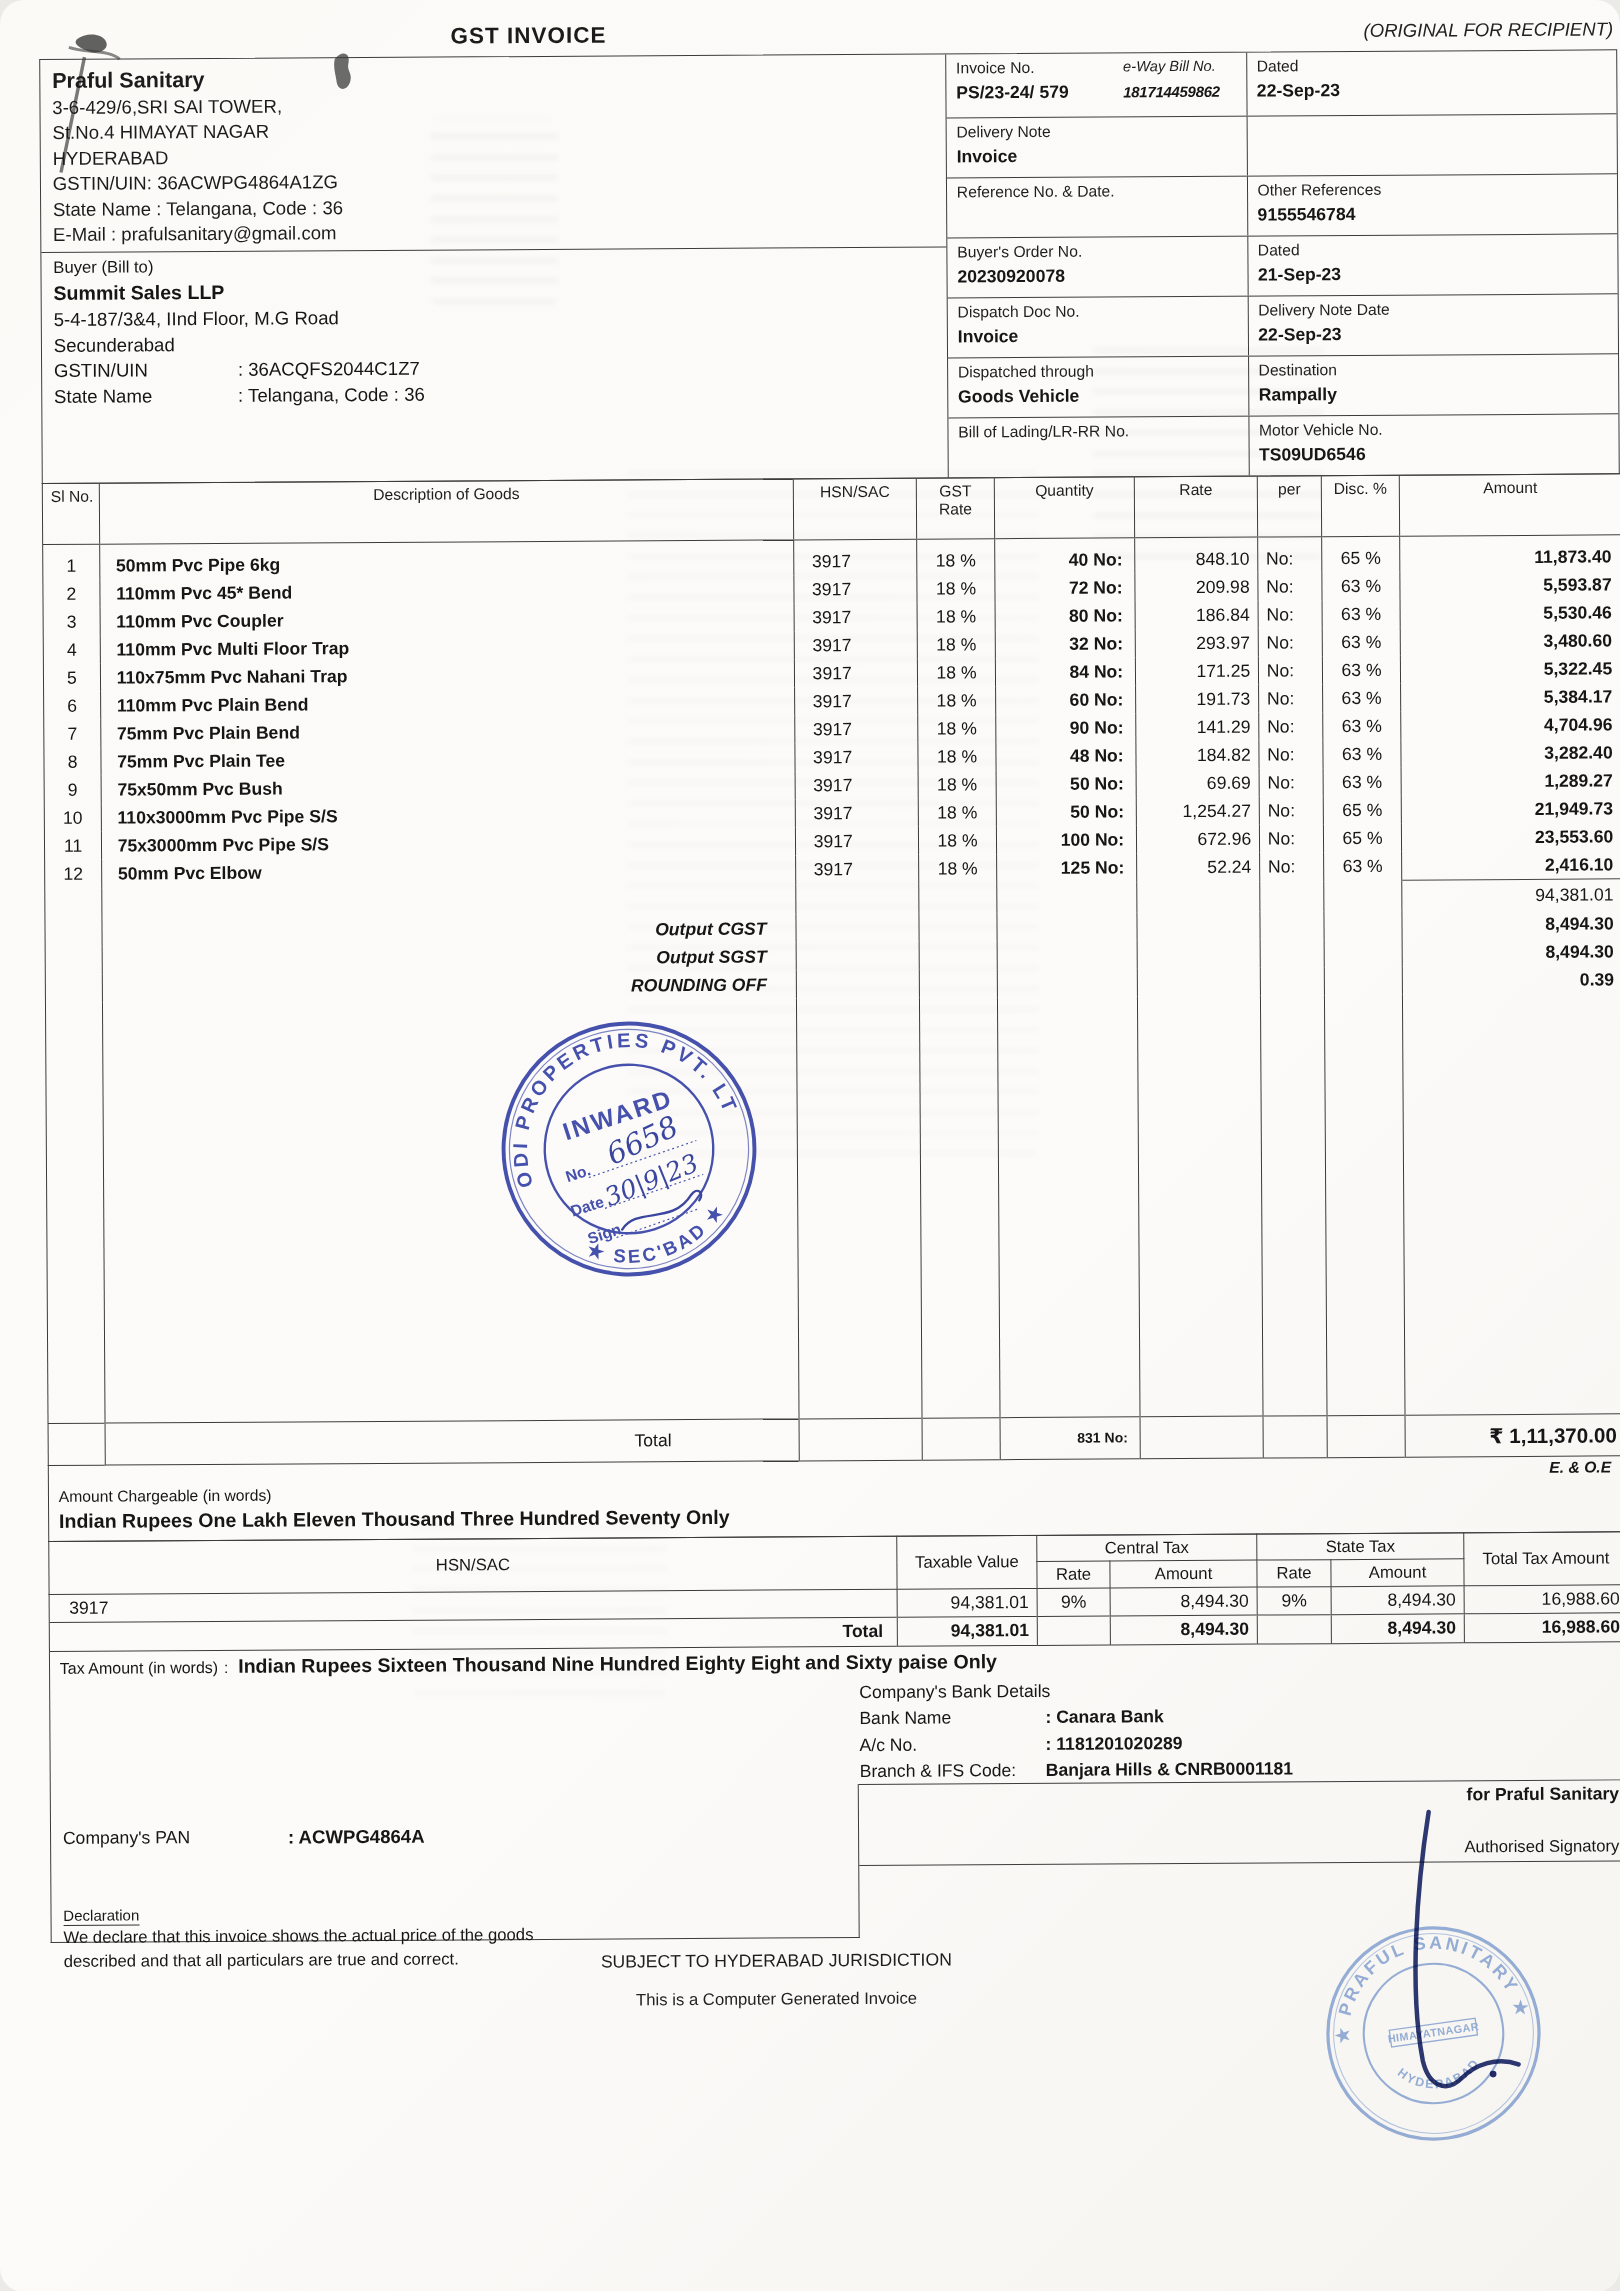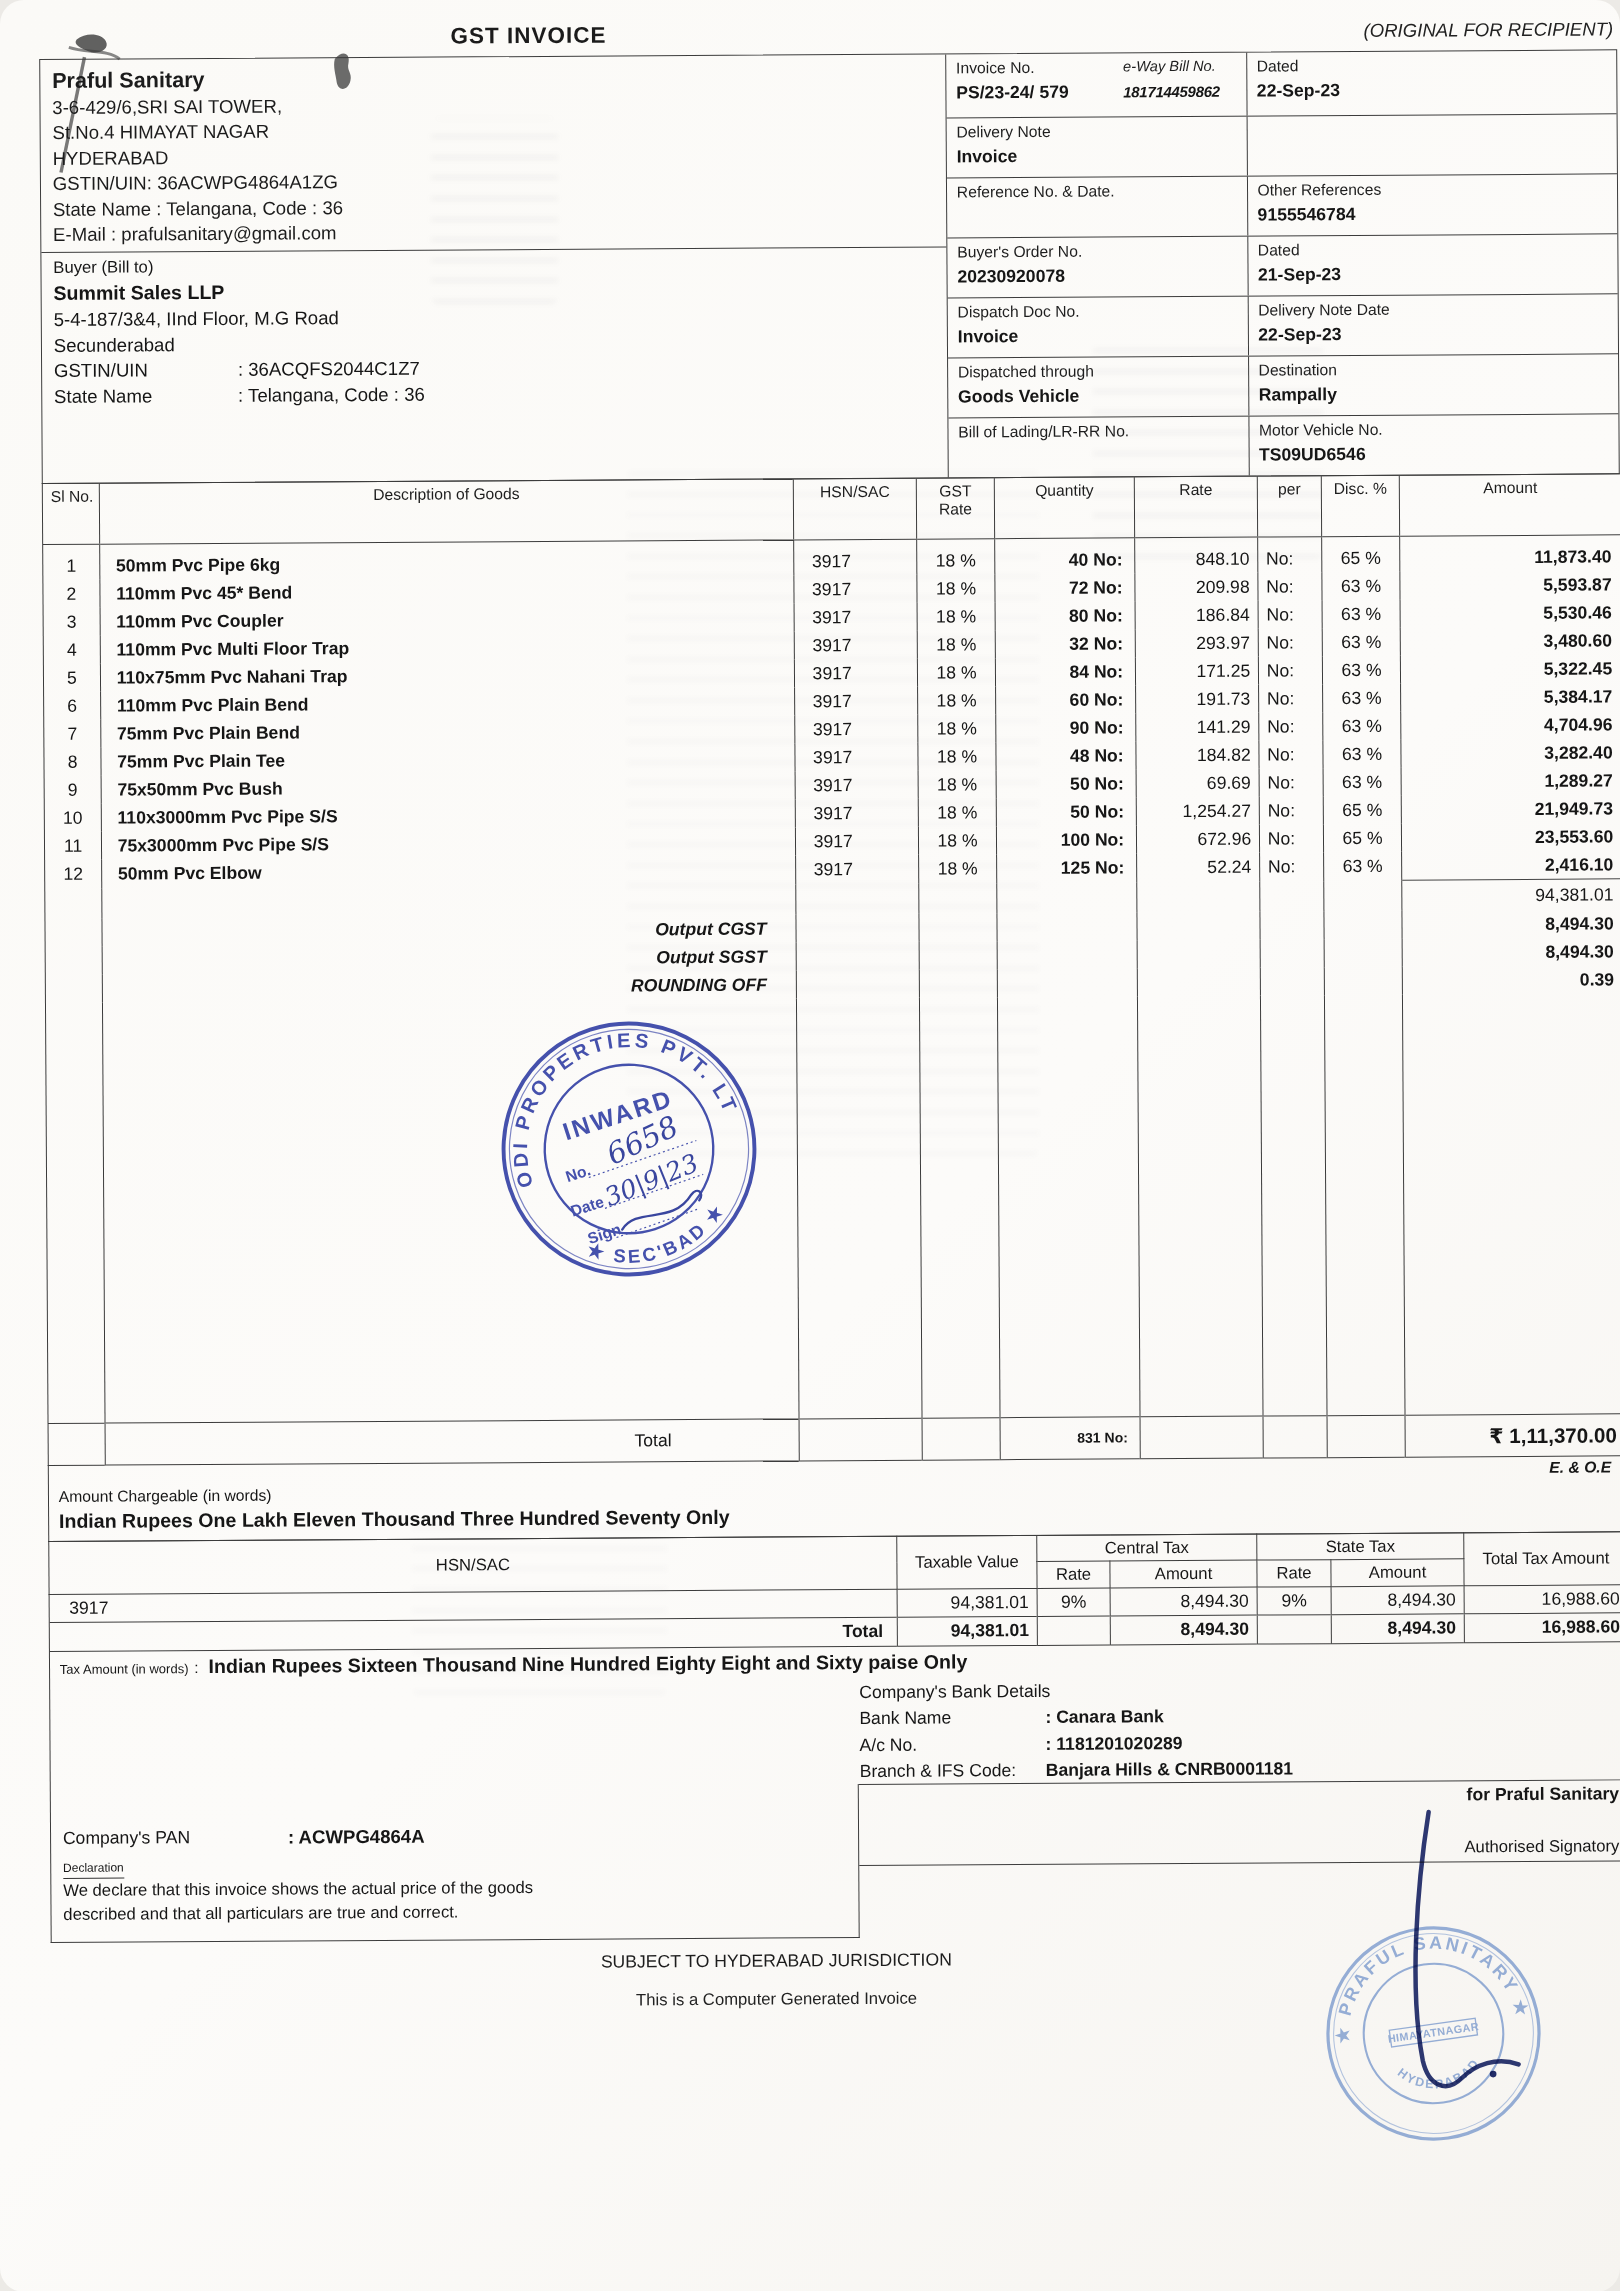--- a/index.html
+++ b/index.html
@@ -89,36 +89,36 @@
   .taxtbl{width:1578px;margin-top:-1.4px;border:1.4px solid #3c3c3c;}
   .taxtbl th{font-size:16.7px;font-weight:normal;border:1px solid #3c3c3c;padding:1px 5.9px;line-height:23.5px;}
   .taxtbl td{font-size:17.6px;border-left:1px solid #3c3c3c;padding:1px 7.8px;line-height:25.5px;}
   .taxtbl .num{text-align:right;}
   .taxtbl .ctr{text-align:center;}
   .taxtbl .tt-total td{border-top:1px solid #3c3c3c;font-weight:bold;}
   .taxtbl .tt-total .t-lab{text-align:right;padding-right:13.7px;}
   
   .taxwords{position:relative;border-left:1.4px solid #3c3c3c;border-right:1.4px solid #3c3c3c;height:137px;}
   .tw-line{padding:3.9px 7.8px 0 9.8px;display:flex;align-items:baseline;}
-  .tw-line .k{font-size:13px;}
+  .tw-line .k{font-size:16px;}
   .tw-line .c{font-size:15.7px;padding:0 9.8px 0 5.9px;}
   .tw-line .v{font-size:19.6px;font-weight:bold;}
   .bank{position:absolute;left:809px;top:33px;}
   .bank .bh{font-size:17.6px;line-height:25.5px;}
   .bank .brow{display:flex;font-size:17.6px;line-height:26.5px;}
   .bank .bk{width:186px;}
   .bank .bv{font-weight:bold;}
   
   .bottom{display:flex;align-items:flex-start;}
   .b-left{width:785px;height:153px;border:1.4px solid #3c3c3c;border-top:none;padding:0 9.8px 0 11.8px;}
   .pan-row{display:flex;margin-top:39px;font-size:17.6px;}
   .pan-row .k{width:225px;}
   .pan-row .v{font-weight:bold;font-size:18.6px;}
   .decl{margin-top:7.8px;}
-  .decl .dh{font-size:12px;display:inline-block;border-bottom:1px solid #333;line-height:19.6px;}
+  .decl .dh{font-size:15px;display:inline-block;border-bottom:1px solid #333;line-height:19.6px;margin-top:48px;}
   .decl .dl{font-size:16.7px;line-height:23.5px;}
   .b-right{flex:1;height:80px;border:1.4px solid #3c3c3c;border-left:none;position:relative;}
   .b-right .forline{position:absolute;right:7.8px;top:2.9px;font-size:17.6px;font-weight:bold;}
   .b-right .authsig{position:absolute;right:7.8px;bottom:3.9px;font-size:16.7px;}
   
   .footer{width:1451px;text-align:center;margin-top:9.8px;}
   .footer .f1{font-size:17.6px;line-height:25.5px;color:#1d1d1d;}
   .footer .f2{font-size:16.7px;margin-top:15.7px;color:#222;}
   
   .stamp{position:absolute;mix-blend-mode:multiply;}

